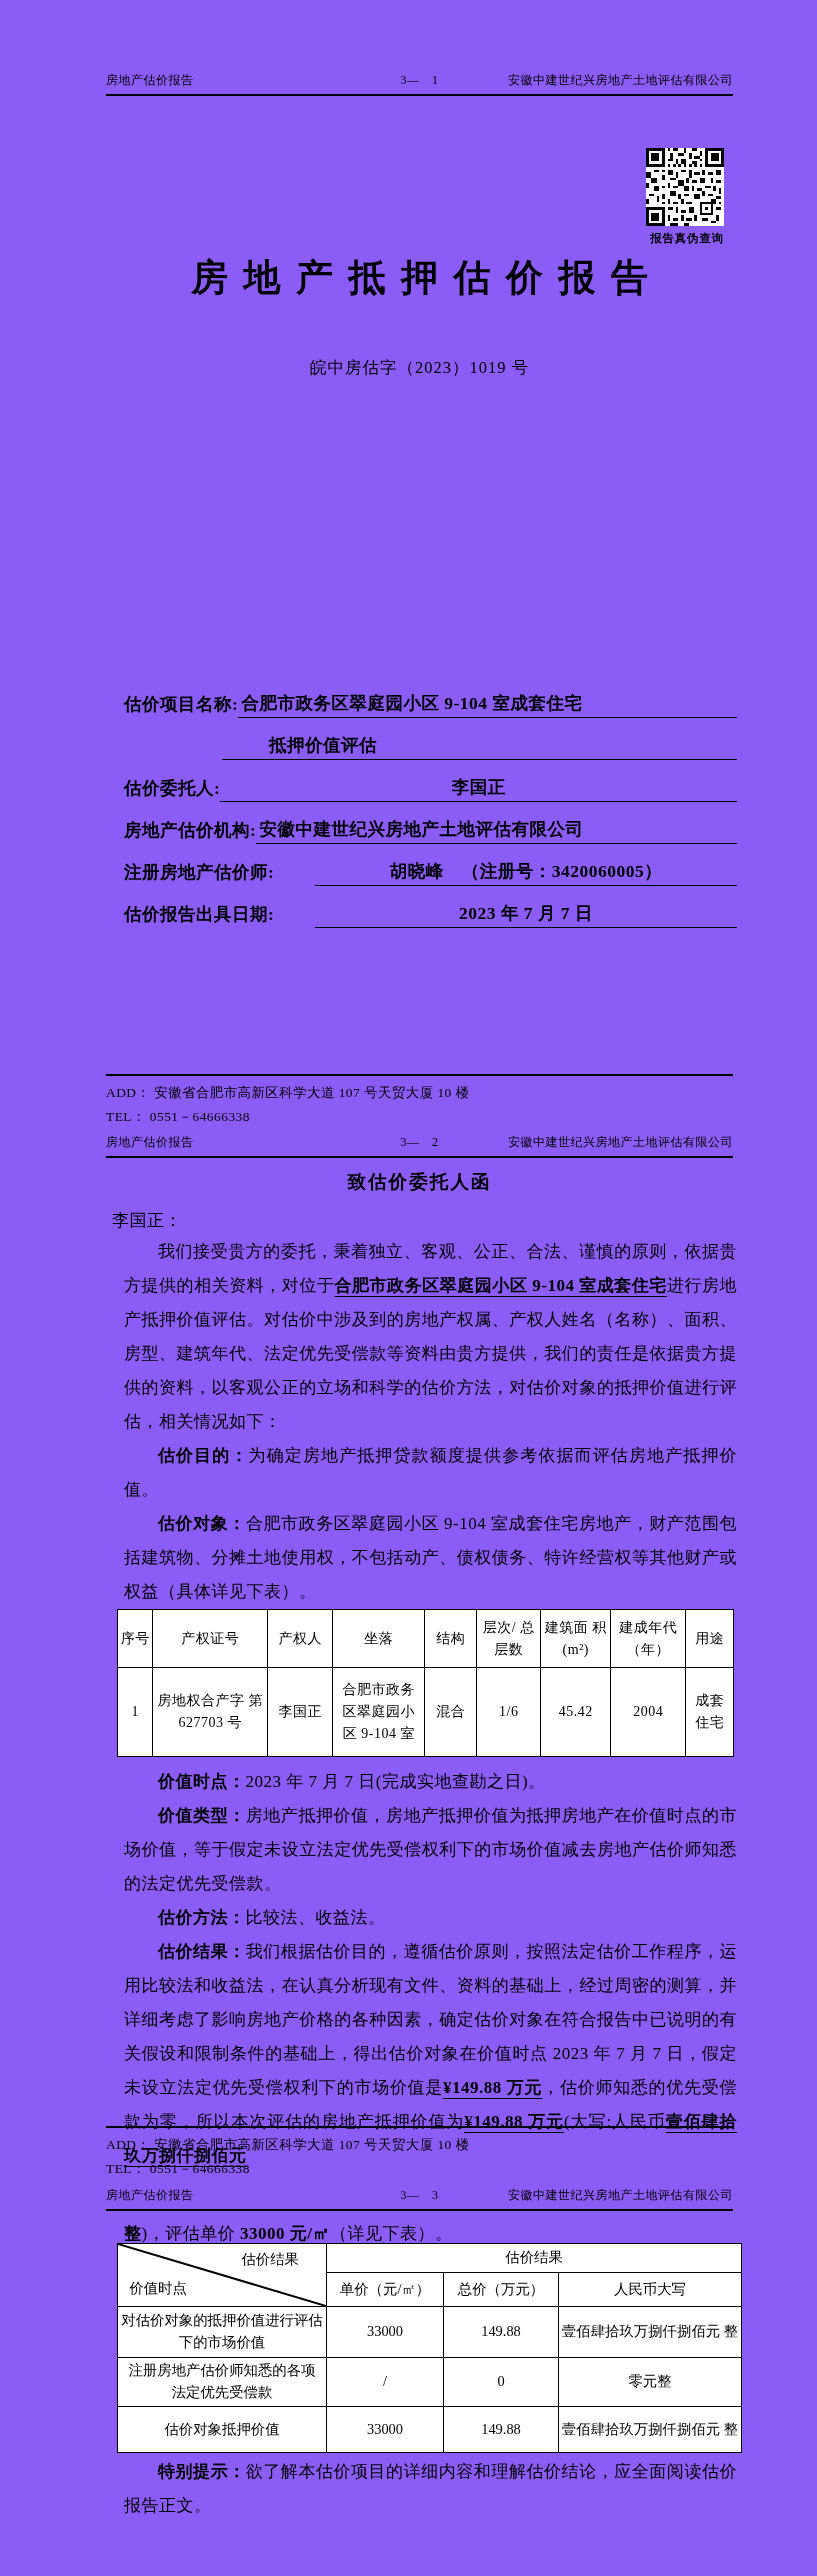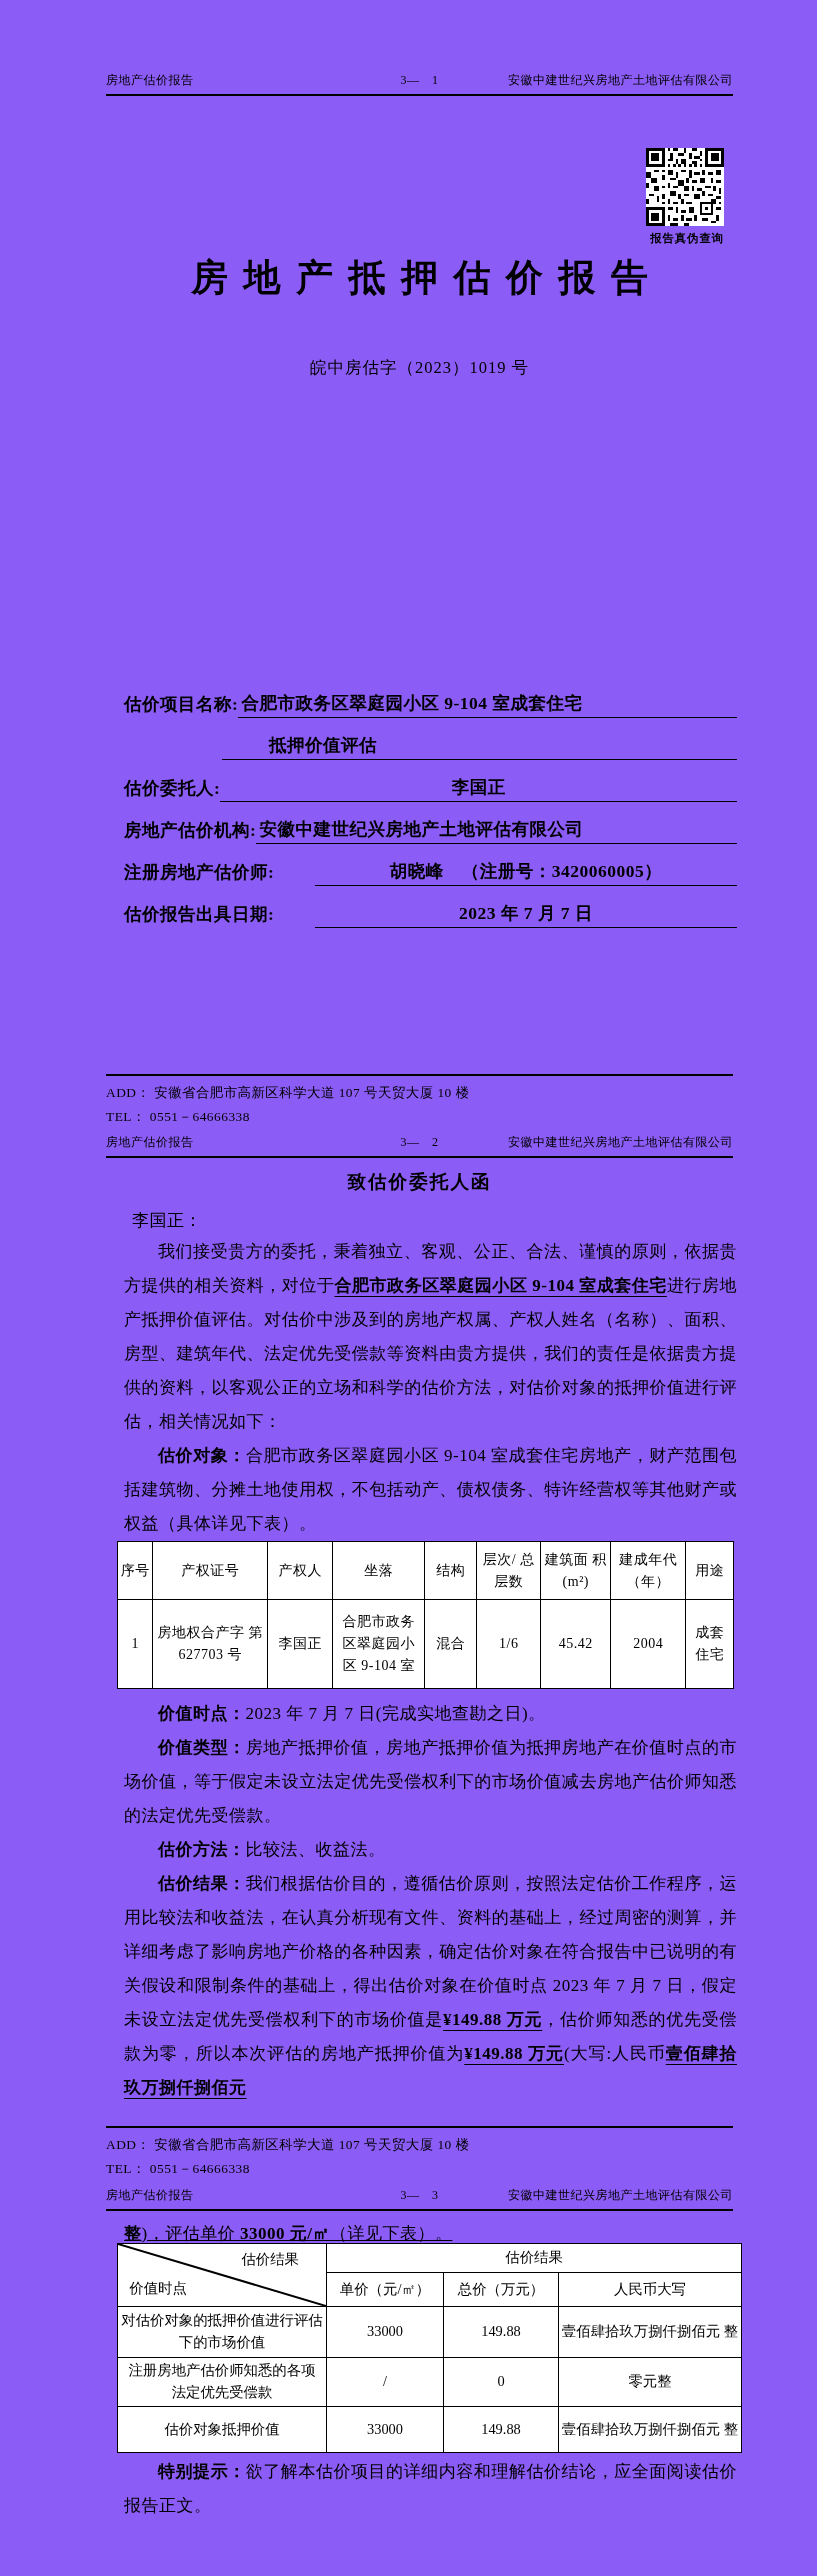--- a/index.html
+++ b/index.html
@@ -30,21 +30,21 @@
   .flabel.w370{width:191px;}
   .fspacer{width:98px;}
   .fspacer.w370{width:191px;}
   .fval{flex:1;border-bottom:1.5px solid #000;padding-bottom:2.1px;min-height:20.6px;}
   .fval.c{text-align:center;}
   .fval.l{text-align:left;padding-left:3.1px;}
   .fval.li{text-align:left;padding-left:47px;}
 
   
   .lettitle{position:absolute;left:106px;top:43px;width:627px;text-align:center;font-size:18.5px;font-weight:bold;letter-spacing:2.1px;}
-  .saluta{position:absolute;left:132px;top:83px;font-size:17px;letter-spacing:0.5px;}
+  .saluta{position:absolute;left:112px;top:83px;font-size:17px;letter-spacing:0.5px;}
   .flow{position:absolute;left:124px;top:109px;width:613px;font-size:17px;line-height:34px;letter-spacing:0.5px;text-align:justify;}
   .flow p{margin:0;text-indent:2em;}
   b.lab{font-weight:bold;}
   .bu{font-weight:bold;text-decoration:underline;text-underline-offset:4.6px;text-decoration-thickness:1px;}
 
   
   table{border-collapse:collapse;table-layout:fixed;background:#fff;}
   td,th{border:1px solid #000;font-weight:normal;text-align:center;vertical-align:middle;padding:1px 2.1px;overflow:hidden;}
   #proptable{width:616px;margin-left:-6.7px;font-size:14px;line-height:1.55;padding-left:37px;}
   #proptable tr.hd{height:58px;}
@@ -53,21 +53,21 @@
   #restable tr.h1{height:29px;}
   #restable tr.h2{height:34px;}
   #restable tr.r1{height:51px;}
   #restable tr.r2{height:49px;}
   #restable tr.r3{height:46px;}
   .diag{position:relative;padding:0;}
   .diag svg{position:absolute;inset:0;width:100%;height:100%;}
   .diag .dt1{position:absolute;top:5.2px;right:27px;}
   .diag .dt2{position:absolute;bottom:6.2px;left:11.3px;}
 
-  .contline{position:absolute;left:124px;top:37px;font-size:17px;letter-spacing:0.5px;text-decoration:underline;}
+  .contline{position:absolute;left:124px;top:37px;font-size:17px;letter-spacing:0.5px;}
   .notice{position:absolute;left:124px;top:270px;width:613px;font-size:17px;line-height:34px;letter-spacing:0.5px;text-align:justify;text-indent:2em;}
 </style>
 </head>
 <body>
 
 <section class="page" id="page1">
   <div class="runhead" style="top:72px;">
     <span>房地产估价报告</span>
     <span class="mid">3—　1</span>
     <span>安徽中建世纪兴房地产土地评估有限公司</span>
@@ -222,20 +222,21 @@
     <span>房地产估价报告</span>
     <span class="mid">3—　2</span>
     <span>安徽中建世纪兴房地产土地评估有限公司</span>
   </div>
 
   <div class="lettitle">致估价委托人函</div>
   <div class="saluta">李国正：</div>
 
   <div class="flow">
     <p><span>我们接受贵方的委托，秉着独立、客观、公正、合法、谨慎的原则，依据贵方提供的相关资料，对位于</span><span class="bu">合肥市政务区翠庭园小区 9-104 室成套住宅</span><span>进行房地产抵押价值评估。对估价中涉及到的房地产权属、产权人姓名（名称）、面积、房型、建筑年代、法定优先受偿款等资料由贵方提供，我们的责任是依据贵方提供的资料，以客观公正的立场和科学的估价方法，对估价对象的抵押价值进行评估，相关情况如下：</span></p>
+    <p><b class="lab">估价目的：</b><span>为确定房地产抵押贷款额度提供参考依据而评估房地产抵押价值。</span></p>
     <p><b class="lab">估价对象：</b><span>合肥市政务区翠庭园小区 9-104 室成套住宅房地产，财产范围包括建筑物、分摊土地使用权，不包括动产、债权债务、特许经营权等其他财产或权益（具体详见下表）。</span></p>
 
     <table id="proptable">
       <colgroup>
           <col style="width:35px">
           <col style="width:115px">
           <col style="width:65px">
           <col style="width:92px">
           <col style="width:52px">
           <col style="width:64px">

